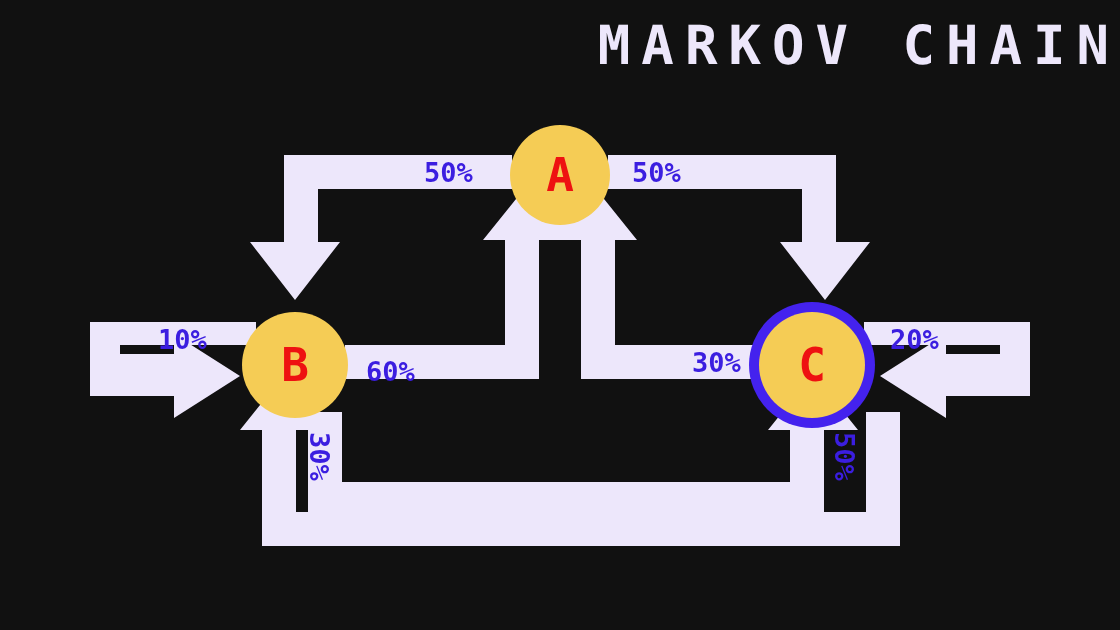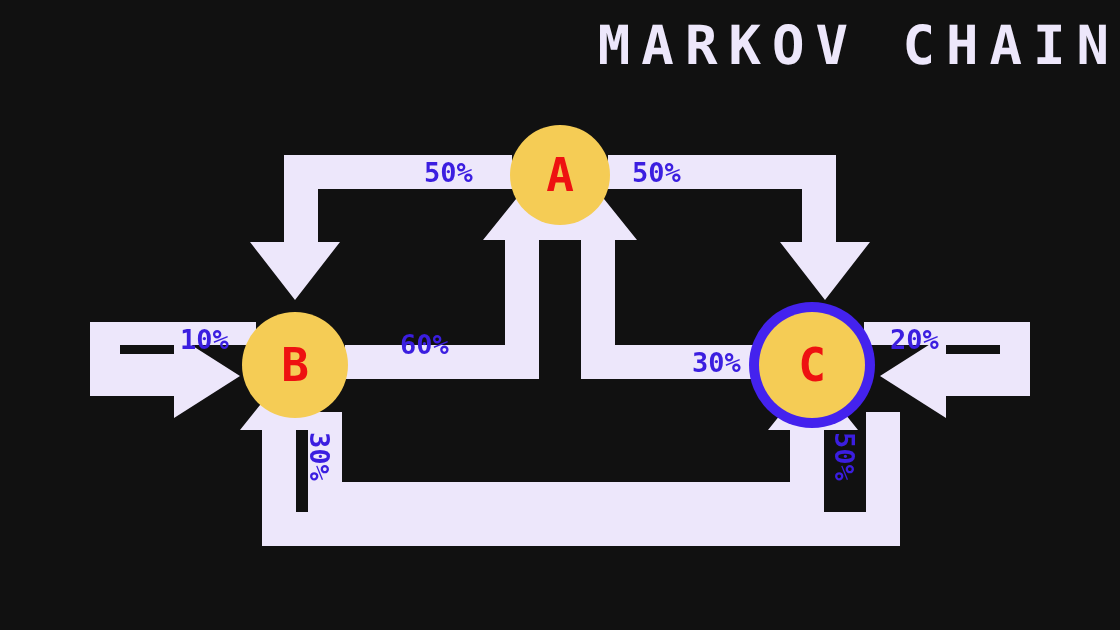--- a/index.html
+++ b/index.html
@@ -168,25 +168,25 @@
   </svg>
 
   <div class="node-letter" style="left:535px;top:152px;width:50px;">A</div>
   <div class="node-letter" style="left:270px;top:342px;width:50px;">B</div>
   <div class="node-letter" style="left:787px;top:342px;width:50px;">C</div>
 
   <div class="edge-label" style="left:424px;top:159px;">50%</div>
 
   <div class="edge-label" style="left:632px;top:159px;">50%</div>
 
-  <div class="edge-label" style="left:366px;top:331px;margin-left:34px;">60%</div>
+  <div class="edge-label" style="left:366px;top:358px;">60%</div>
 
   <div class="edge-label" style="left:692px;top:349px;">30%</div>
 
-  <div class="edge-label" style="left:180px;top:326px;">10%</div>
+  <div class="edge-label" style="left:158px;top:326px;">10%</div>
 
   <div class="edge-label" style="left:890px;top:326px;text-align:right;">20%</div>
 
   <div class="edge-label rot" style="left:333px;top:432px;">30%</div>
 
   <div class="edge-label rot" style="left:858px;top:432px;">50%</div>
 
 </div>
 
 </body></html>

